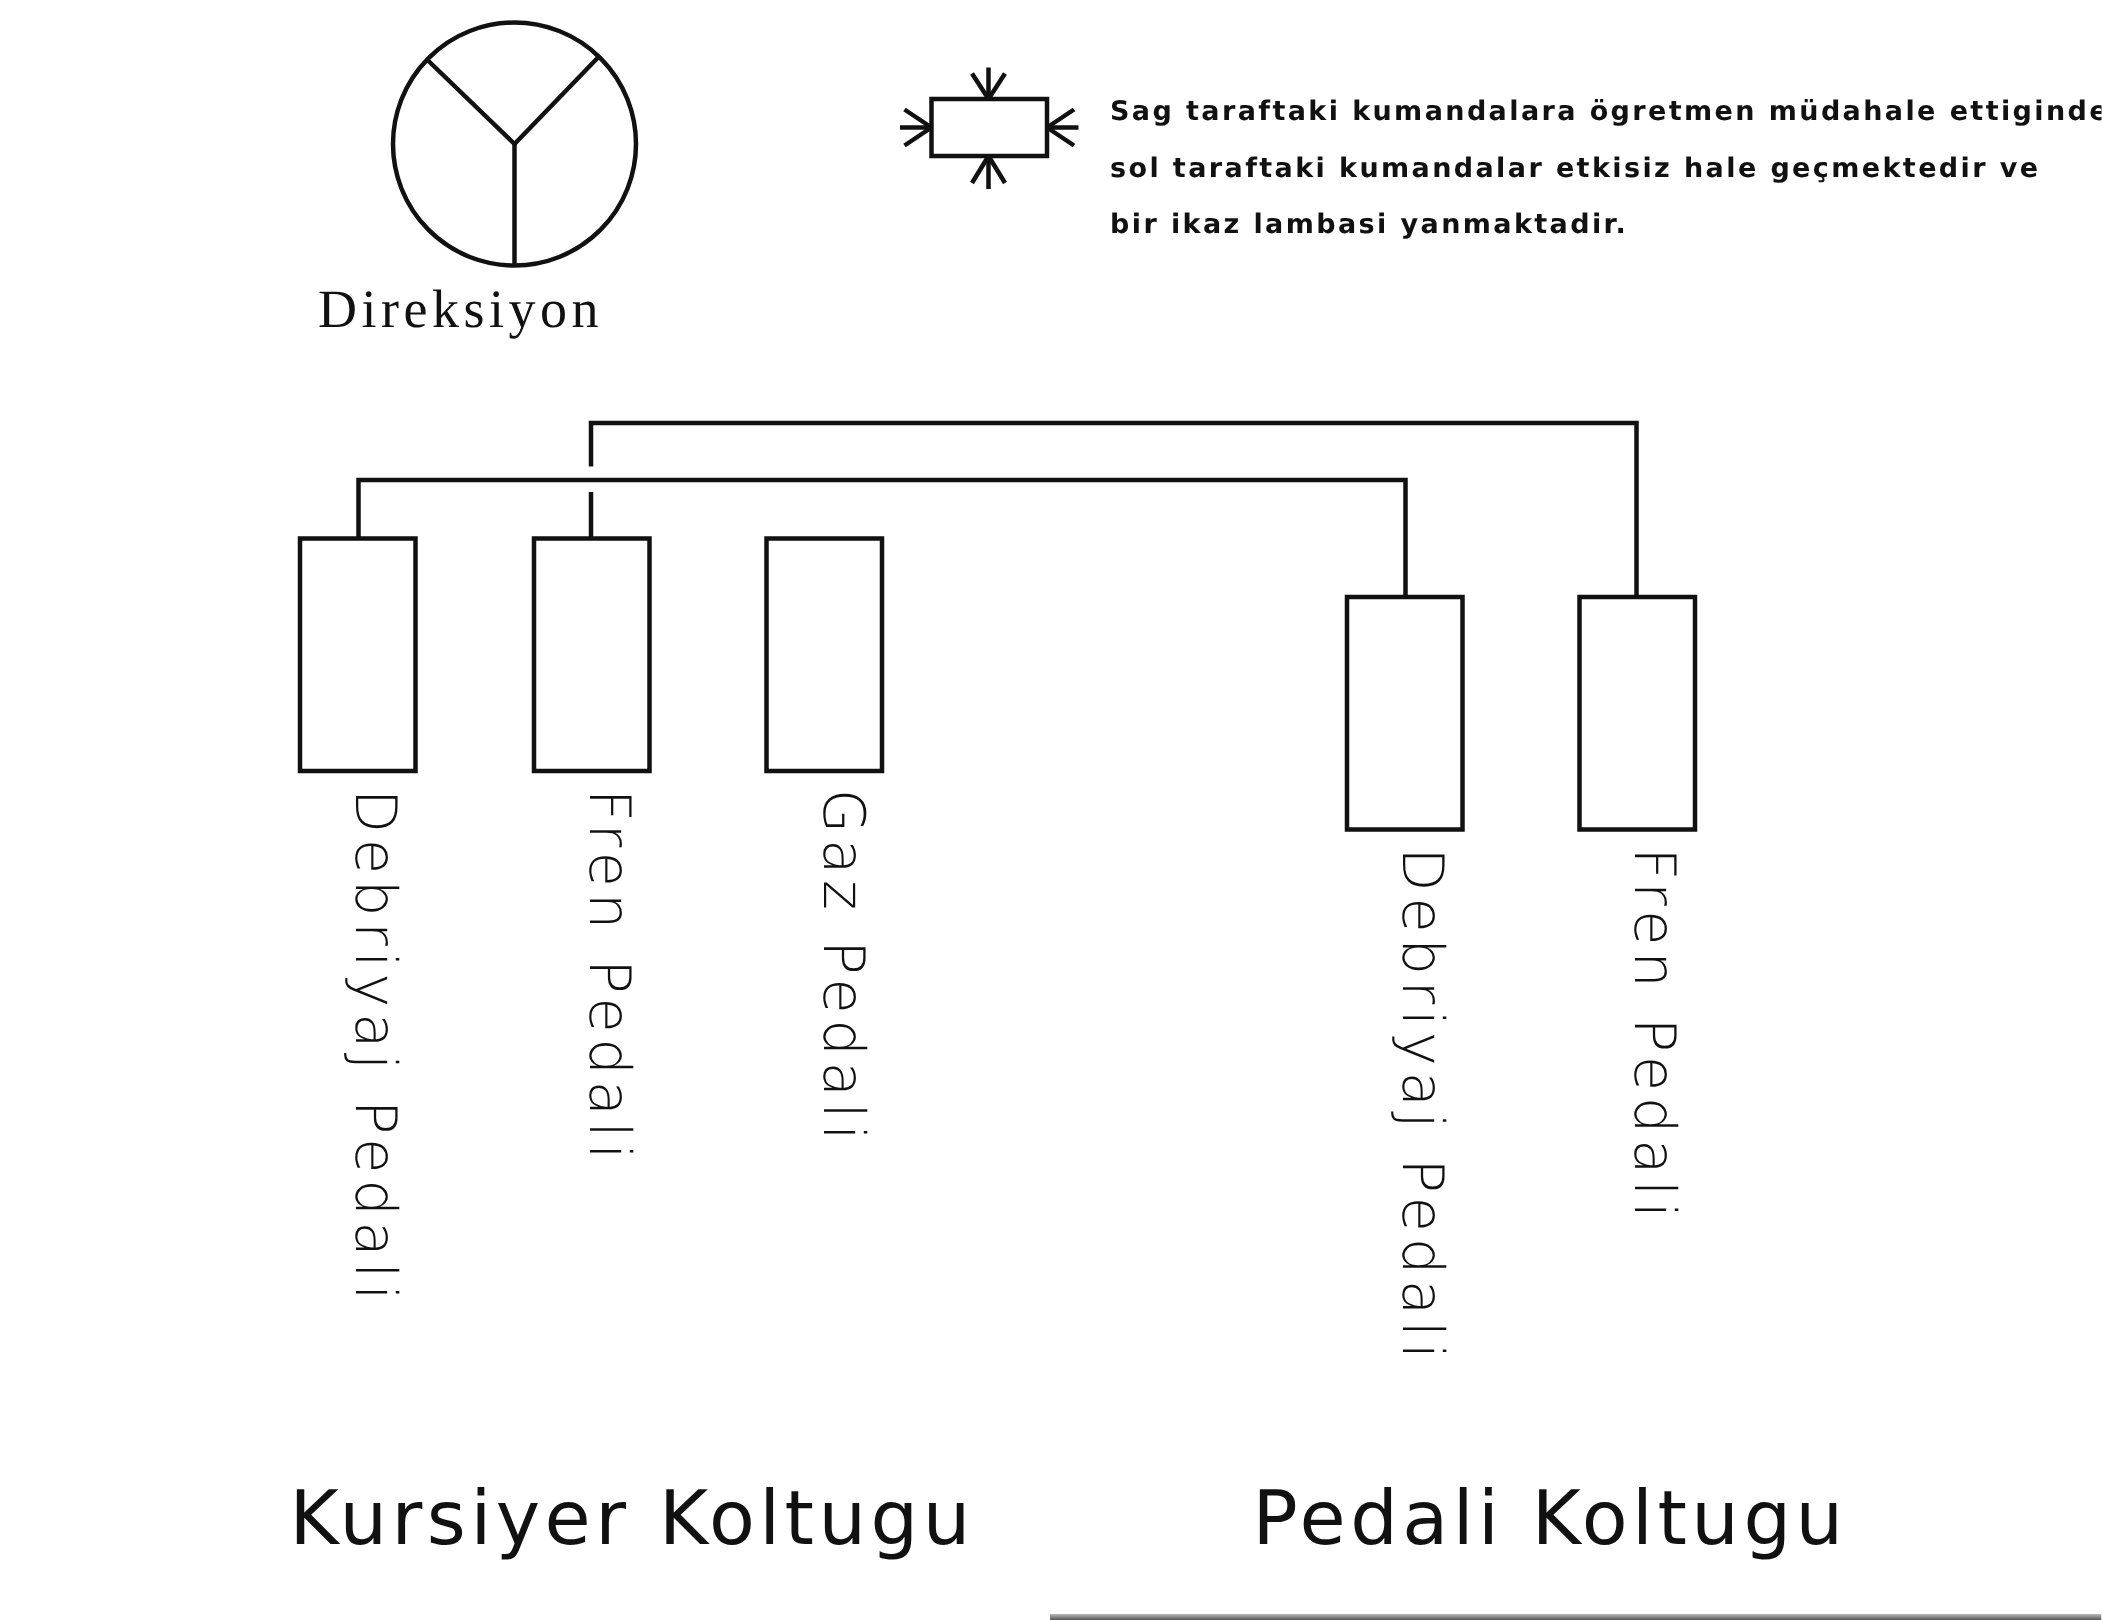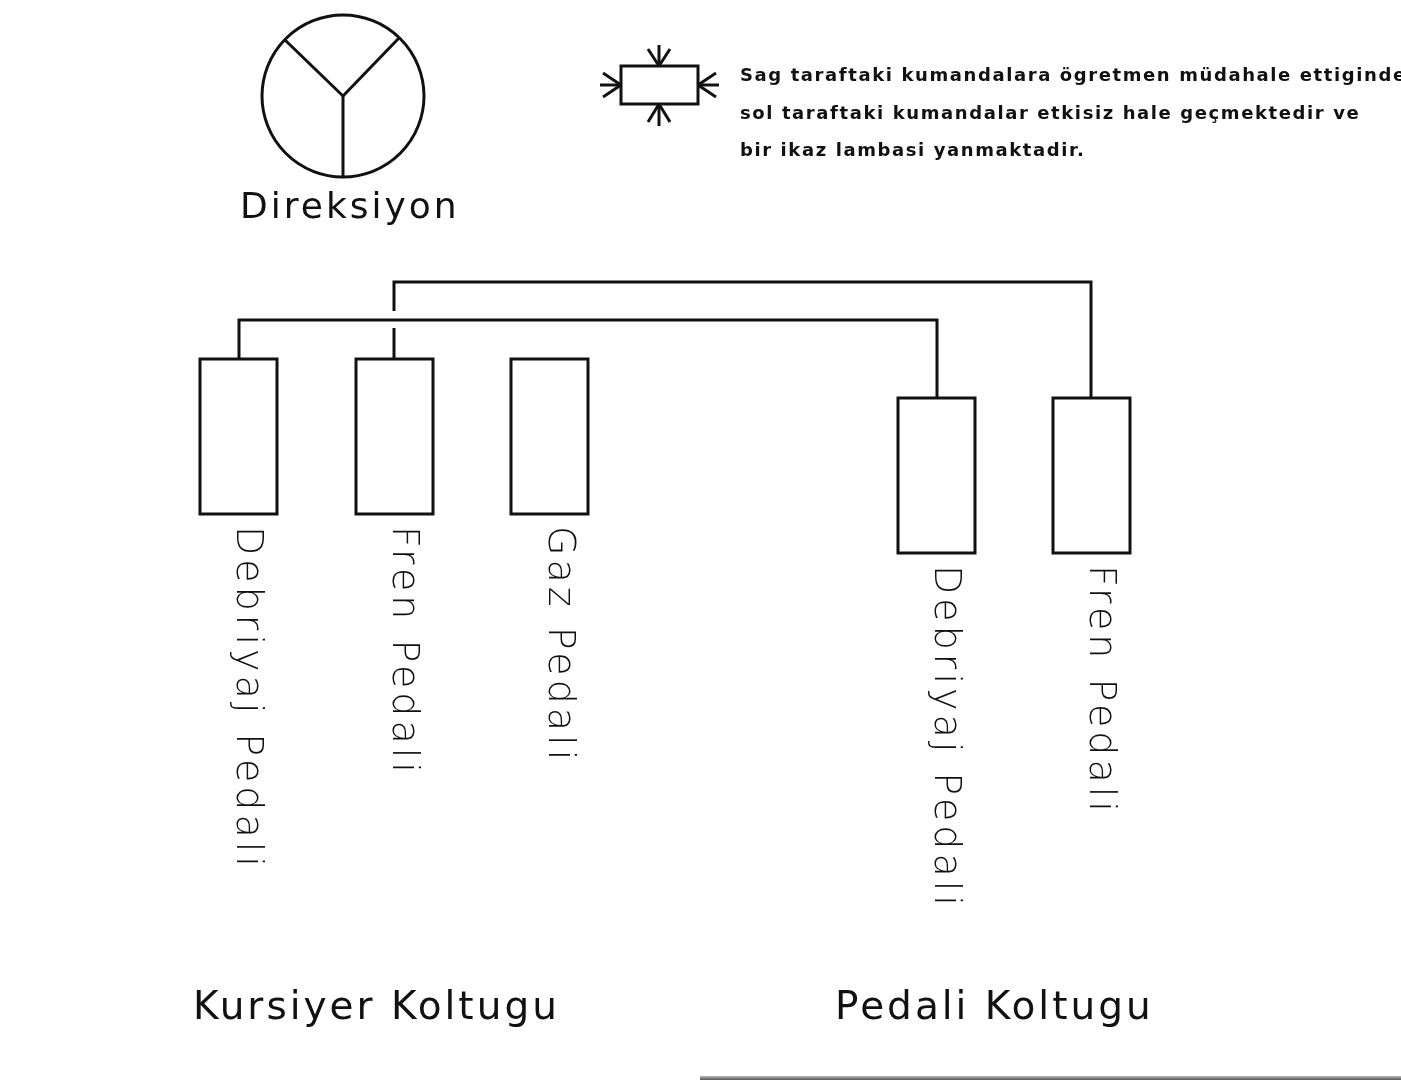--- a/index.html
+++ b/index.html
@@ -2,21 +2,21 @@
 <html><head>
 <meta charset="utf-8">
 <style>
   html, body { margin:0; padding:0; background:#ffffff; }
   body { width:1401px; height:1080px; position:relative; overflow:hidden; font-family:"DejaVu Sans", sans-serif; color:#111; }
   svg.diagram { position:absolute; left:0; top:0; }
   .lbl { position:absolute; white-space:nowrap; font-family:"DejaVu Sans", sans-serif; color:#111; }
   .title { font-size:36px; letter-spacing:3px; font-weight:normal; }
   .note { font-size:18px; letter-spacing:1.6px; font-weight:bold; line-height:37.5px; }
   .vlabel { position:absolute; font-size:38px; letter-spacing:4px; writing-mode:vertical-rl; white-space:nowrap; font-family:"DejaVu Sans", sans-serif; color:#111; font-weight:300; }
-  .seat { font-size:39px; letter-spacing:3px; }
+  .seat { font-size:50px; letter-spacing:3px; }
   .bottom-bar { position:absolute; left:700px; top:1076px; width:701px; height:4px; background:linear-gradient(#bbb,#555); }
 </style>
 </head>
 <body>
 
 <svg class="diagram" width="1401" height="1080" viewBox="0 0 1401 1080">
 
   <g stroke="#111" stroke-width="3" fill="none">
     <circle cx="343" cy="96" r="81"></circle>
     <line x1="285" y1="40" x2="343" y2="96"></line>
@@ -55,21 +55,21 @@
   <g stroke="#111" stroke-width="3" fill="none">
     <rect x="200" y="359" width="77" height="155"></rect>
     <rect x="356" y="359" width="77" height="155"></rect>
     <rect x="511" y="359" width="77" height="155"></rect>
 
     <rect x="898" y="398" width="77" height="155"></rect>
     <rect x="1053" y="398" width="77" height="155"></rect>
   </g>
 </svg>
 
-<div class="lbl title" style="left:240px; top:185px;">Direksiyon</div>
+<div class="lbl title" style="left:212px; top:185px;font-family:Liberation Serif, serif;">Direksiyon</div>
 
 <div class="lbl note" style="left:740px; top:56px;">
   <div>Sag taraftaki kumandalara ögretmen müdahale ettiginde</div>
   <div>sol taraftaki kumandalar etkisiz hale geçmektedir ve</div>
   <div>bir ikaz lambasi yanmaktadir.</div>
 </div>
 
 <div class="vlabel" style="left:228px; top:526px;">Debriyaj Pedali</div>
 <div class="vlabel" style="left:384px; top:526px;">Fren Pedali</div>
 <div class="vlabel" style="left:540px; top:526px;">Gaz Pedali</div>

